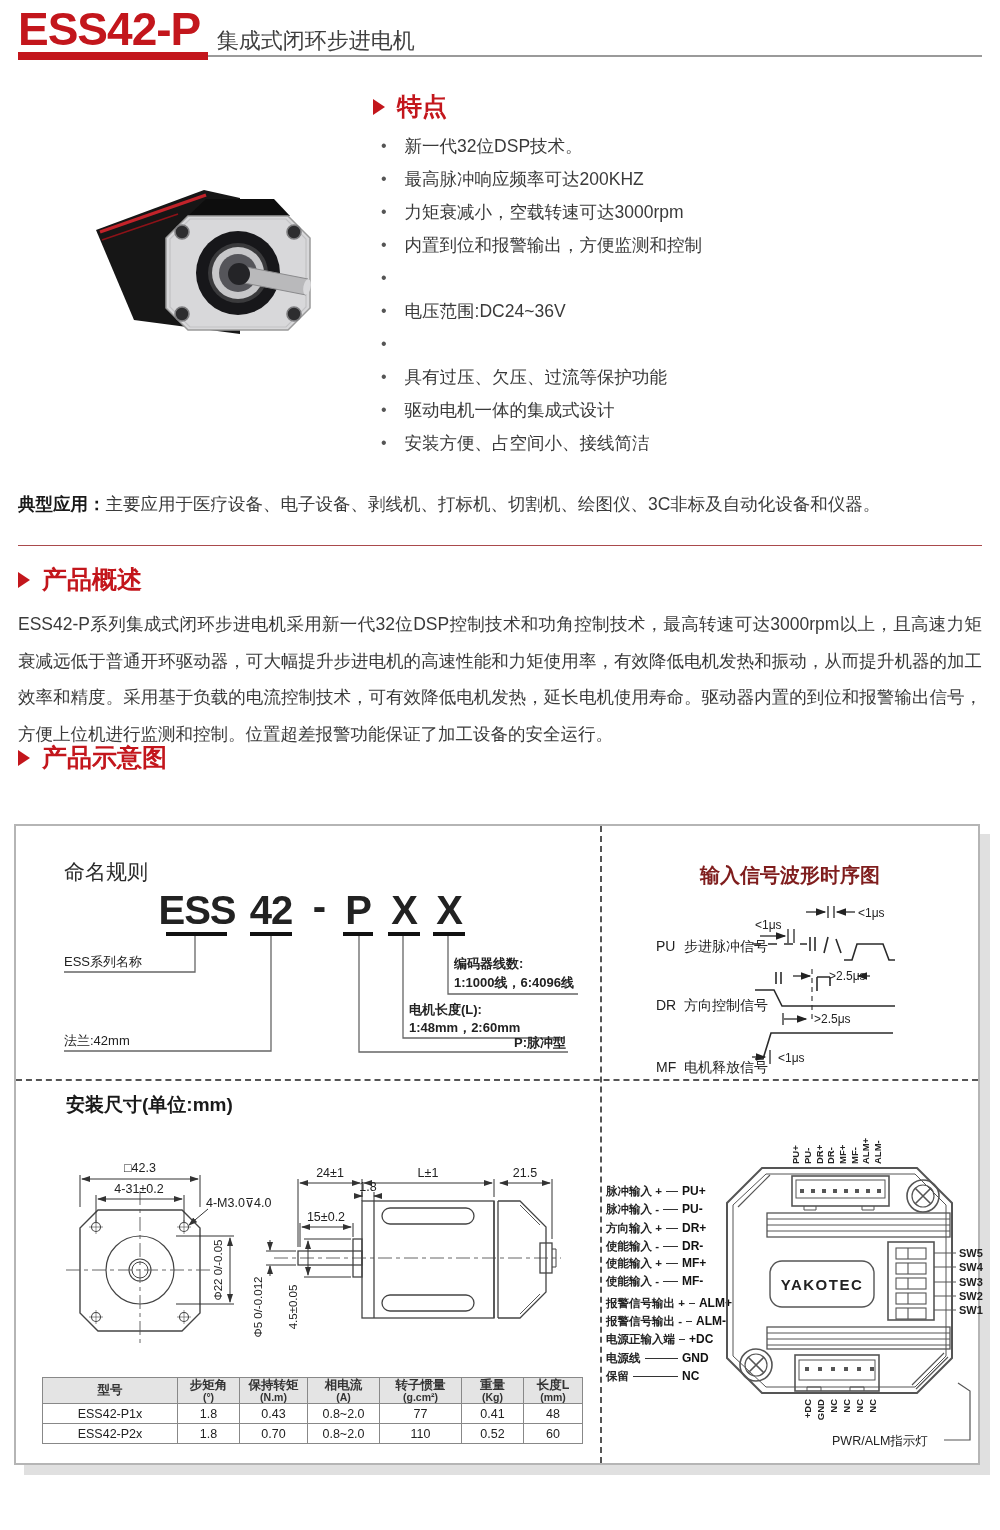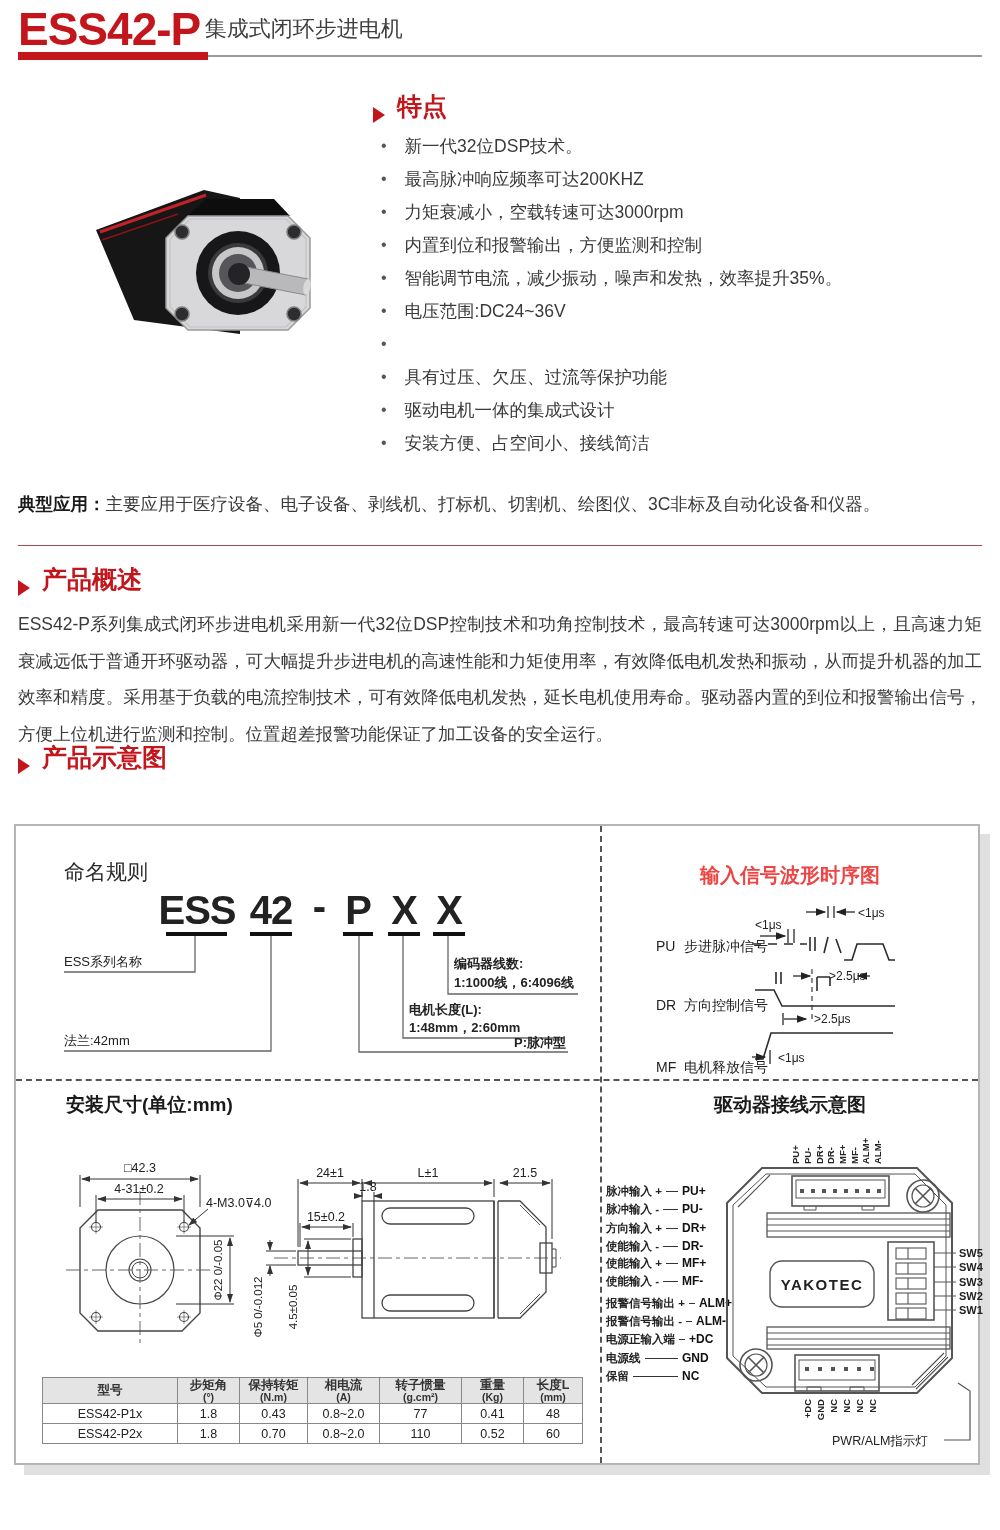--- a/index.html
+++ b/index.html
@@ -4,31 +4,31 @@
 <style>
   * { margin:0; padding:0; box-sizing:border-box; }
   body { width:1000px; height:1530px; background:#fff; font-family:"Liberation Sans","DejaVu Sans",sans-serif; color:#333; }
   .page { position:relative; width:1000px; height:1530px; background:#fff; overflow:hidden; }
   svg { overflow:visible; }
   svg text { font-family:"Liberation Sans","DejaVu Sans",sans-serif; fill:#222; }
 
   
   .hd { position:absolute; left:18px; top:2px; width:964px; }
   .hd-model { font-size:46px; font-weight:800; color:#c3161c; letter-spacing:-1px; display:inline-block; vertical-align:bottom;}
-  .hd-sub { font-size:22px; color:#3f3f3f; display:inline-block; margin-left:0; vertical-align:bottom; padding-bottom:12px;}
+  .hd-sub { font-size:22px; color:#3f3f3f; display:inline-block; margin-left:12px; vertical-align:bottom; padding-bottom:0;}
   .hd-rule { position:absolute; left:0; top:50px; width:964px; height:8px; }
   .hd-rule .red { position:absolute; left:0; top:0; width:190px; height:8px; background:#c3161c; }
   .hd-rule .gray { position:absolute; left:190px; top:3px; width:774px; height:2px; background:#9a9a9a; }
 
   
   .motor { position:absolute; left:78px; top:168px; }
 
   
   .features { position:absolute; left:373px; top:90px; width:625px; }
-  .sec-h { display:flex; align-items:flex-end; }
+  .sec-h { display:flex; align-items:center; }
   .tri { width:0; height:0; border-left:12px solid #c3161c; border-top:8px solid transparent; border-bottom:8px solid transparent; margin-right:12px; }
   .sec-h span { font-size:25px; font-weight:bold; color:#c3161c; }
   .features ul { list-style:none; margin-top:12px; }
   .features li { display:flex; font-size:17.5px; color:#3a3a3a; line-height:22px; margin-bottom:11px; }
   .blt { color:#555; margin:0 18px 0 8px; font-size:16px; }
 
   
   .apps { position:absolute; left:18px; top:492px; width:966px; font-size:17.5px; color:#3a3a3a; }
   .apps b { color:#1a1a1a; }
 
@@ -38,21 +38,21 @@
   .overview { position:absolute; left:18px; top:606px; width:964px; font-size:17.5px; line-height:36.5px; color:#3a3a3a; text-align:justify; }
 
   .dg-h { position:absolute; left:18px; top:741px; }
 
   
   .dbox { position:absolute; left:14px; top:824px; width:966px; height:641px; background:#fff; border:2px solid #b5b5b5; box-shadow:10px 10px 0 #e0e0e0; }
   .vdash { position:absolute; left:584px; top:0; bottom:0; width:0; border-left:2px dashed #555; }
   .hdash { position:absolute; left:0; right:0; top:253px; height:0; border-top:2px dashed #555; }
 
   .naming-title { position:absolute; left:48px; top:32px; font-size:21px; color:#2a2a2a; }
-  .wave-title { position:absolute; left:584px; top:36px; width:380px; text-align:center; font-size:20px; font-weight:600; color:#ef4444; }
+  .wave-title { position:absolute; left:584px; top:36px; width:380px; text-align:center; font-size:20px; font-weight:600; color:#7f1d1d; }
   .dims-title { position:absolute; left:50px; top:266px; font-size:19px; font-weight:600; color:#1a1a1a; }
   .wiring-title { position:absolute; left:584px; top:266px; width:380px; text-align:center; font-size:19px; font-weight:600; color:#1a1a1a; }
 
   .svg-naming { position:absolute; left:0; top:0; }
   .svg-wave { position:absolute; left:584px; top:0; }
   .svg-dims { position:absolute; left:0; top:253px; }
   .svg-driver { position:absolute; left:696px; top:303px; }
 
   
   .sigrow { position:absolute; left:590px; width:116px; height:16px; display:flex; align-items:center; }
@@ -125,21 +125,20 @@
       <li>
           <span class="blt">•</span>
           <span>力矩衰减小，空载转速可达3000rpm</span>
         </li>
       <li>
           <span class="blt">•</span>
           <span>内置到位和报警输出，方便监测和控制</span>
         </li>
       <li>
           <span class="blt">•</span>
-          <span>智能调节电流，减少振动，噪声和发热，效率提升35%。</span>
         </li>
       <li>
           <span class="blt">•</span>
           <span>电压范围:DC24~36V</span>
         </li>
       <li>
           <span class="blt">•</span>
         </li>
       <li>
           <span class="blt">•</span>
@@ -173,21 +172,20 @@
     <span>产品示意图</span>
   </div>
 
   <div class="dbox">
     <div class="vdash"></div>
     <div class="hdash"></div>
 
     <div class="naming-title">命名规则</div>
     <div class="wave-title">输入信号波形时序图</div>
     <div class="dims-title">安装尺寸(单位:mm)</div>
-    <div class="wiring-title">驱动器接线示意图</div>
 
     <svg class="svg-naming" width="584" height="253" viewBox="0 0 584 253">
       <g font-size="40" font-weight="600" fill="#111" text-anchor="middle" letter-spacing="-1">
         <text x="181" y="98">ESS</text>
         <text x="255" y="98">42</text>
         <text x="303" y="94">-</text>
         <text x="342" y="98">P</text>
         <text x="388" y="98">X</text>
         <text x="433" y="98">X</text>
       </g>

